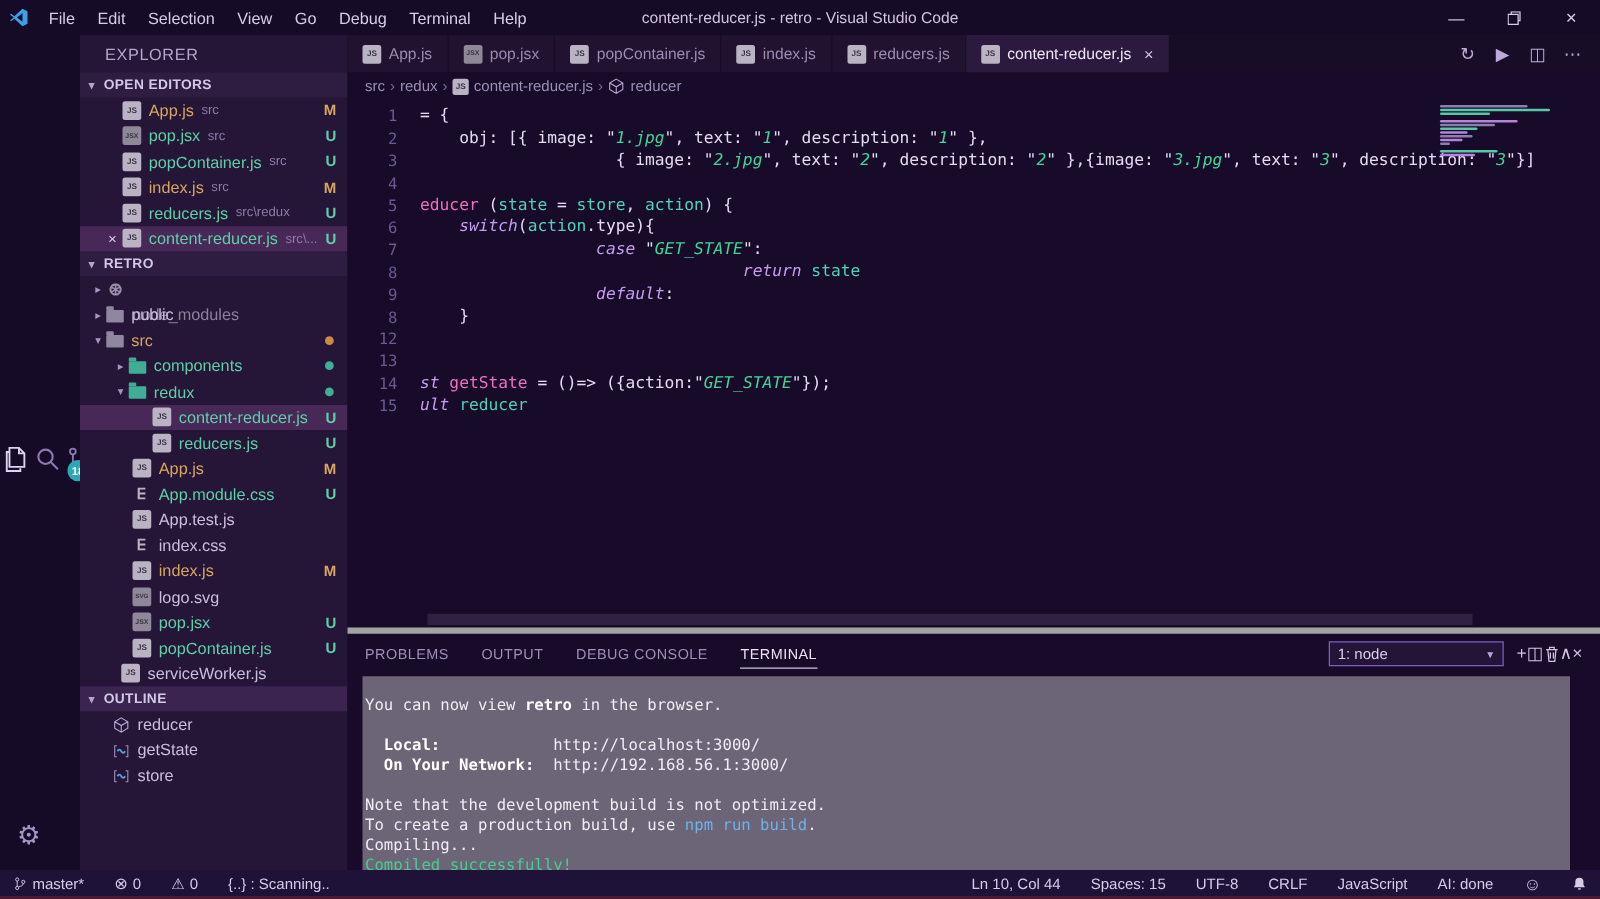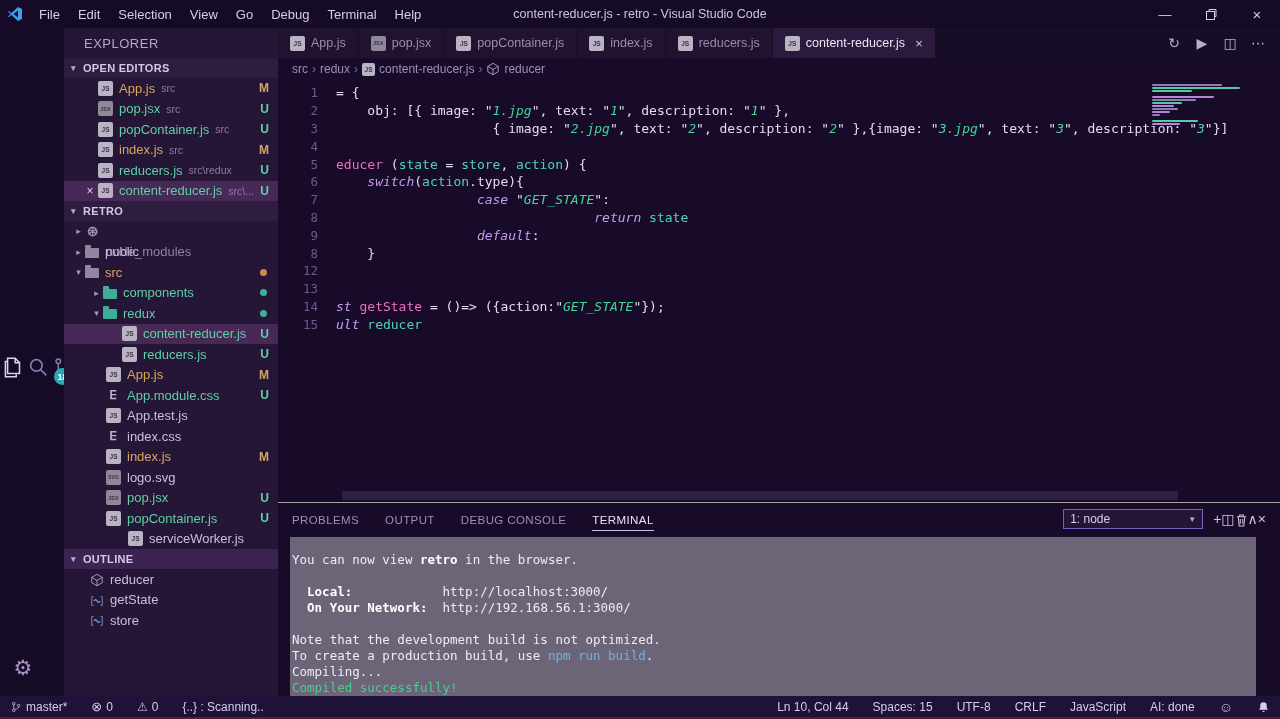--- a/index.html
+++ b/index.html
@@ -95,21 +95,21 @@
   .t-p { color:#e3dcf0; } .t-k { color:#c79bf2; font-style:italic; }
   .t-f { color:#ef6fc3; } .t-v { color:#4fd3b8; } .t-s { color:#41d695; font-style:italic; }
   .cursor { display:inline-block; width:7px; height:15px; background:#c554e8;
     vertical-align:-2px; }
   .minimap { position:absolute; right:36px; top:4px; width:92px; }
   .minimap .mrow { height:2px; margin-bottom:1px; border-radius:1px; }
   .hscroll { position:absolute; left:64px; bottom:2px; width:836px; height:9px;
     background:#2e2143; }
 
   
-  .panel { height:194px; background:#180a29; position:relative; border-top:1px solid #a3a3a3; }
+  .panel { height:194px; background:#180a29; position:relative; border-top:5px solid #a3a3a3; }
   .panel-head { height:32px; display:flex; align-items:center; padding:0 14px; }
   .ptabs { display:flex; gap:26px; }
   .ptab { font-size:11.5px; letter-spacing:0.4px; color:#9d8fb8; padding:6px 0 4px;
     border-bottom:1px solid transparent; }
   .ptab.active { color:#e8e2f2; border-bottom-color:#cfc3e2; }
   .term-ctrls { margin-left:auto; display:flex; align-items:center; gap:10px; }
   .tsel { width:140px; height:20px; border:1px solid #7b5fc0; background:#241538;
     color:#d8cfeb; font-size:12px; display:flex; align-items:center; padding:0 6px; }
   .tsel .caret { margin-left:auto; font-size:8px; color:#b9a8d6; }
   .term-ctrls .tci { color:#cfc3e2; font-size:14px; width:18px; text-align:center; }
@@ -321,21 +321,21 @@
         <div class="row" style="padding-left: 42px;">
           <span class="fico f-jsx">JSX</span>
           <span class="lbl st-u">pop.jsx</span>
           <span class="badge-g bdg-u">U</span>
         </div>
         <div class="row" style="padding-left: 42px;">
           <span class="fico f-js">JS</span>
           <span class="lbl st-u">popContainer.js</span>
           <span class="badge-g bdg-u">U</span>
         </div>
-        <div class="row" style="padding-left: 64px;">
+        <div class="row" style="padding-left: 33px;">
           <span class="fico f-js">JS</span>
           <span class="lbl">serviceWorker.js</span>
         </div>
       </div>
     <div class="sec-h outline-h">
       <span class="tw">▾</span>
       <span>OUTLINE</span>
     </div>
     <div>
         <div class="row" style="padding-left: 26px;">

